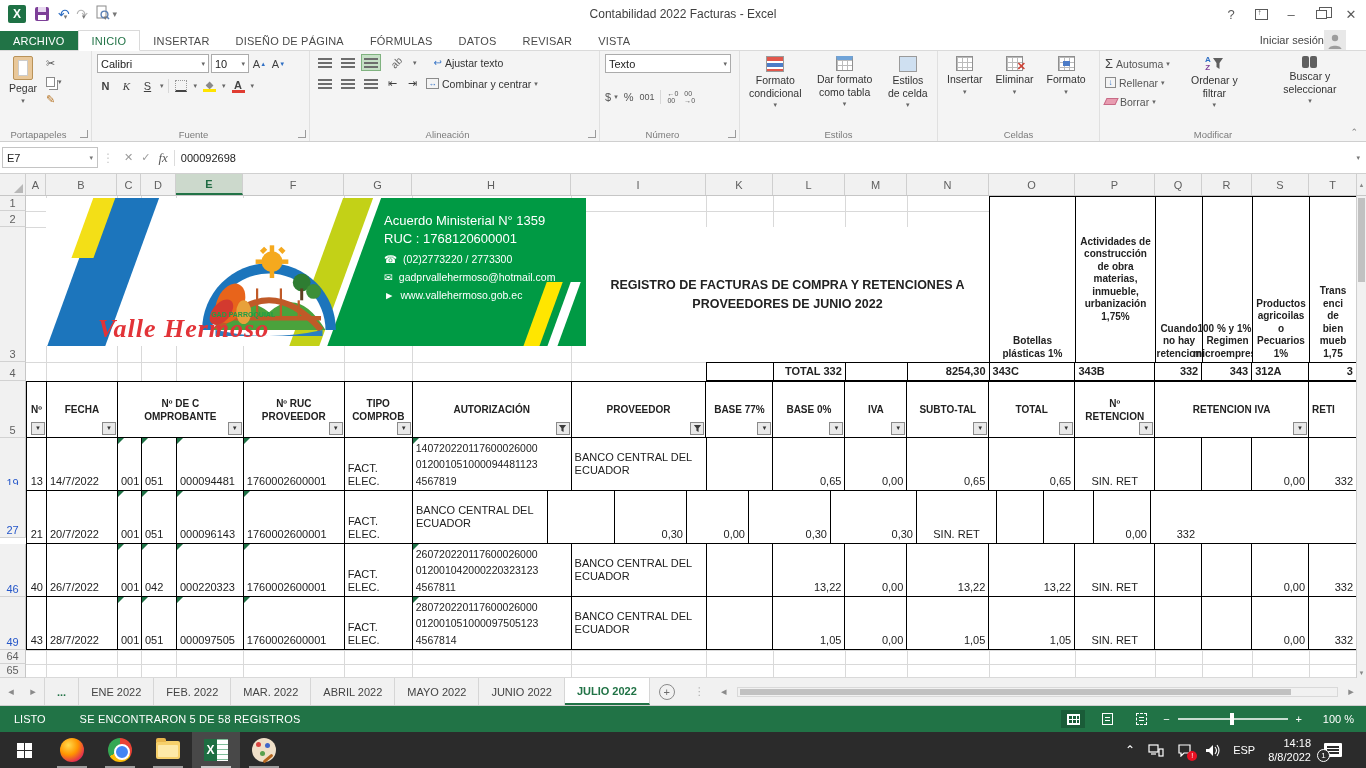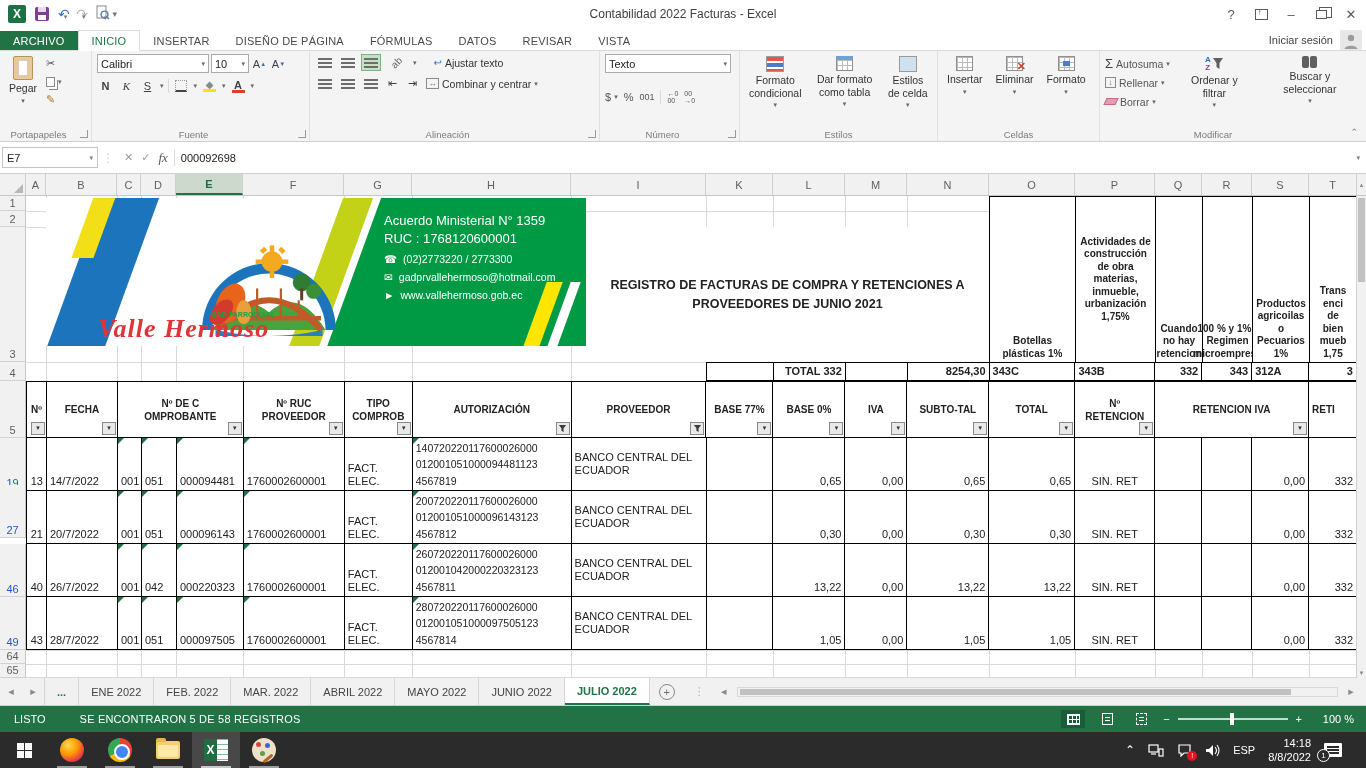--- a/index.html
+++ b/index.html
@@ -21,21 +21,21 @@
   .wbtn{width:30px;height:26px;display:flex;align-items:center;justify-content:center;color:#5a5a5a;font-size:13px}
   .restore{width:11px;height:9px;border:1px solid #5a5a5a;position:relative;background:#fff}
   .restore::before{content:"";position:absolute;left:2px;top:-4px;width:11px;height:9px;border:1px solid #5a5a5a;z-index:-1}
   .ribopt{width:13px;height:11px;border:1px solid #5a5a5a;position:relative}
   .ribopt::after{content:"↑";position:absolute;left:2px;top:-2px;font-size:8px}
   
   .tabrow{height:22px;display:flex;align-items:flex-end;background:#fff}
   .rtab{padding:4px 13px 3px;font-size:11px;color:#4a4a4a;letter-spacing:.2px}
   .rtab.archivo{background:#217346;color:#fff}
   .rtab.active{color:#217346;border:1px solid #dadada;border-bottom:1px solid #fff;background:#fff;margin-bottom:-1px}
-  .signin{margin-left:auto;display:flex;align-items:center;gap:7px;font-size:11px;color:#444;padding-right:4px}
+  .signin{margin-left:auto;display:flex;align-items:center;font-size:11px;color:#444;padding-right:20px}
   .avatar{width:22px;height:20px;background:#e8e8e8;display:flex;align-items:flex-end;justify-content:center}
   
   .ribbon{height:92px;background:#f4f4f4;border-top:1px solid #dadada;border-bottom:1px solid #cfcfcf;display:flex;font-size:10.5px}
   .rgroup{position:relative;border-right:1px solid #e0e0e0;padding:3px 5px 15px;display:flex;gap:5px;align-items:flex-start}
   .glabel{position:absolute;bottom:1px;left:0;right:14px;text-align:center;font-size:9.5px;color:#7b7b7b}
   .dlg{position:absolute;right:3px;bottom:3px;width:8px;height:8px;border-right:1px solid #9a9a9a;border-bottom:1px solid #9a9a9a}
   .bigbtn{display:flex;flex-direction:column;align-items:center;font-size:10.5px;color:#333;
     padding:2px 4px;text-align:center;line-height:1.2;gap:2px}
   .carr{font-size:7px;color:#666}
   .minicol{display:flex;flex-direction:column;gap:3px;padding-top:2px}
@@ -560,21 +560,21 @@
           <span>✉</span>
           <span>gadprvallehermoso@hotmail.com</span>
         </div>
       <div class="c">
           <span>►</span>
           <span>www.vallehermoso.gob.ec</span>
         </div>
     </div>
   </div>
 
-  <div class="stitle">REGISTRO DE FACTURAS DE COMPRA Y RETENCIONES A PROVEEDORES DE JUNIO 2021</div>
+  <div class="stitle">REGISTRO DE FACTURAS DE COMPRA Y RETENCIONES A PROVEEDORES DE JUNIO 2022</div>
 
   <div class="rbox" style="left:989px;width:87px">Botellas plásticas 1%</div>
   <div class="rbox mid" style="left:1075px;width:81px">Actividades de construcción de obra materias, inmueble, urbanización 1,75%</div>
   <div class="rbox" style="left:1155px;width:48px">Cuando no hay retencion</div>
   <div class="rbox" style="left:1202px;width:51px">100 % y 1%.- Regimen microempresa</div>
   <div class="rbox" style="left:1252px;width:58px">Productos agricoilas o Pecuarios 1%</div>
   <div class="rbox pre" style="left:1309px;width:47px;border-right:none">Trans
 enci
 de
 bien
@@ -679,23 +679,20 @@
         <span class="cell num" style="width: 47px; border-right: none;">332</span>
       </div>
       <div class="strip" style="left: 26px; top: 295px; width: 1330px; height: 53px; border-bottom: 1px solid rgb(0, 0, 0);">
         <span class="cell num" style="width: 20px;">21</span>
         <span class="cell " style="width: 71px;">20/7/2022</span>
         <span class="cell err" style="width: 24px;">001</span>
         <span class="cell err" style="width: 35px;">051</span>
         <span class="cell err" style="width: 67px;">000096143</span>
         <span class="cell err" style="width: 101px;">1760002600001</span>
         <span class="cell " style="width: 68px;">FACT. ELEC.</span>
-        <span class="cell pre top err" style="width: 159px;">200720220117600026000
-012001051000096143123
-4567812</span>
         <span class="cell mid" style="width: 135px;">BANCO CENTRAL DEL ECUADOR</span>
         <span class="cell num" style="width: 67px;"></span>
         <span class="cell num" style="width: 72px;">0,30</span>
         <span class="cell num" style="width: 62px;">0,00</span>
         <span class="cell num" style="width: 82px;">0,30</span>
         <span class="cell num" style="width: 86px;">0,30</span>
         <span class="cell ctr" style="width: 80px;">SIN. RET</span>
         <span class="cell " style="width: 47px;"></span>
         <span class="cell " style="width: 50px;"></span>
         <span class="cell num" style="width: 57px;">0,00</span>

